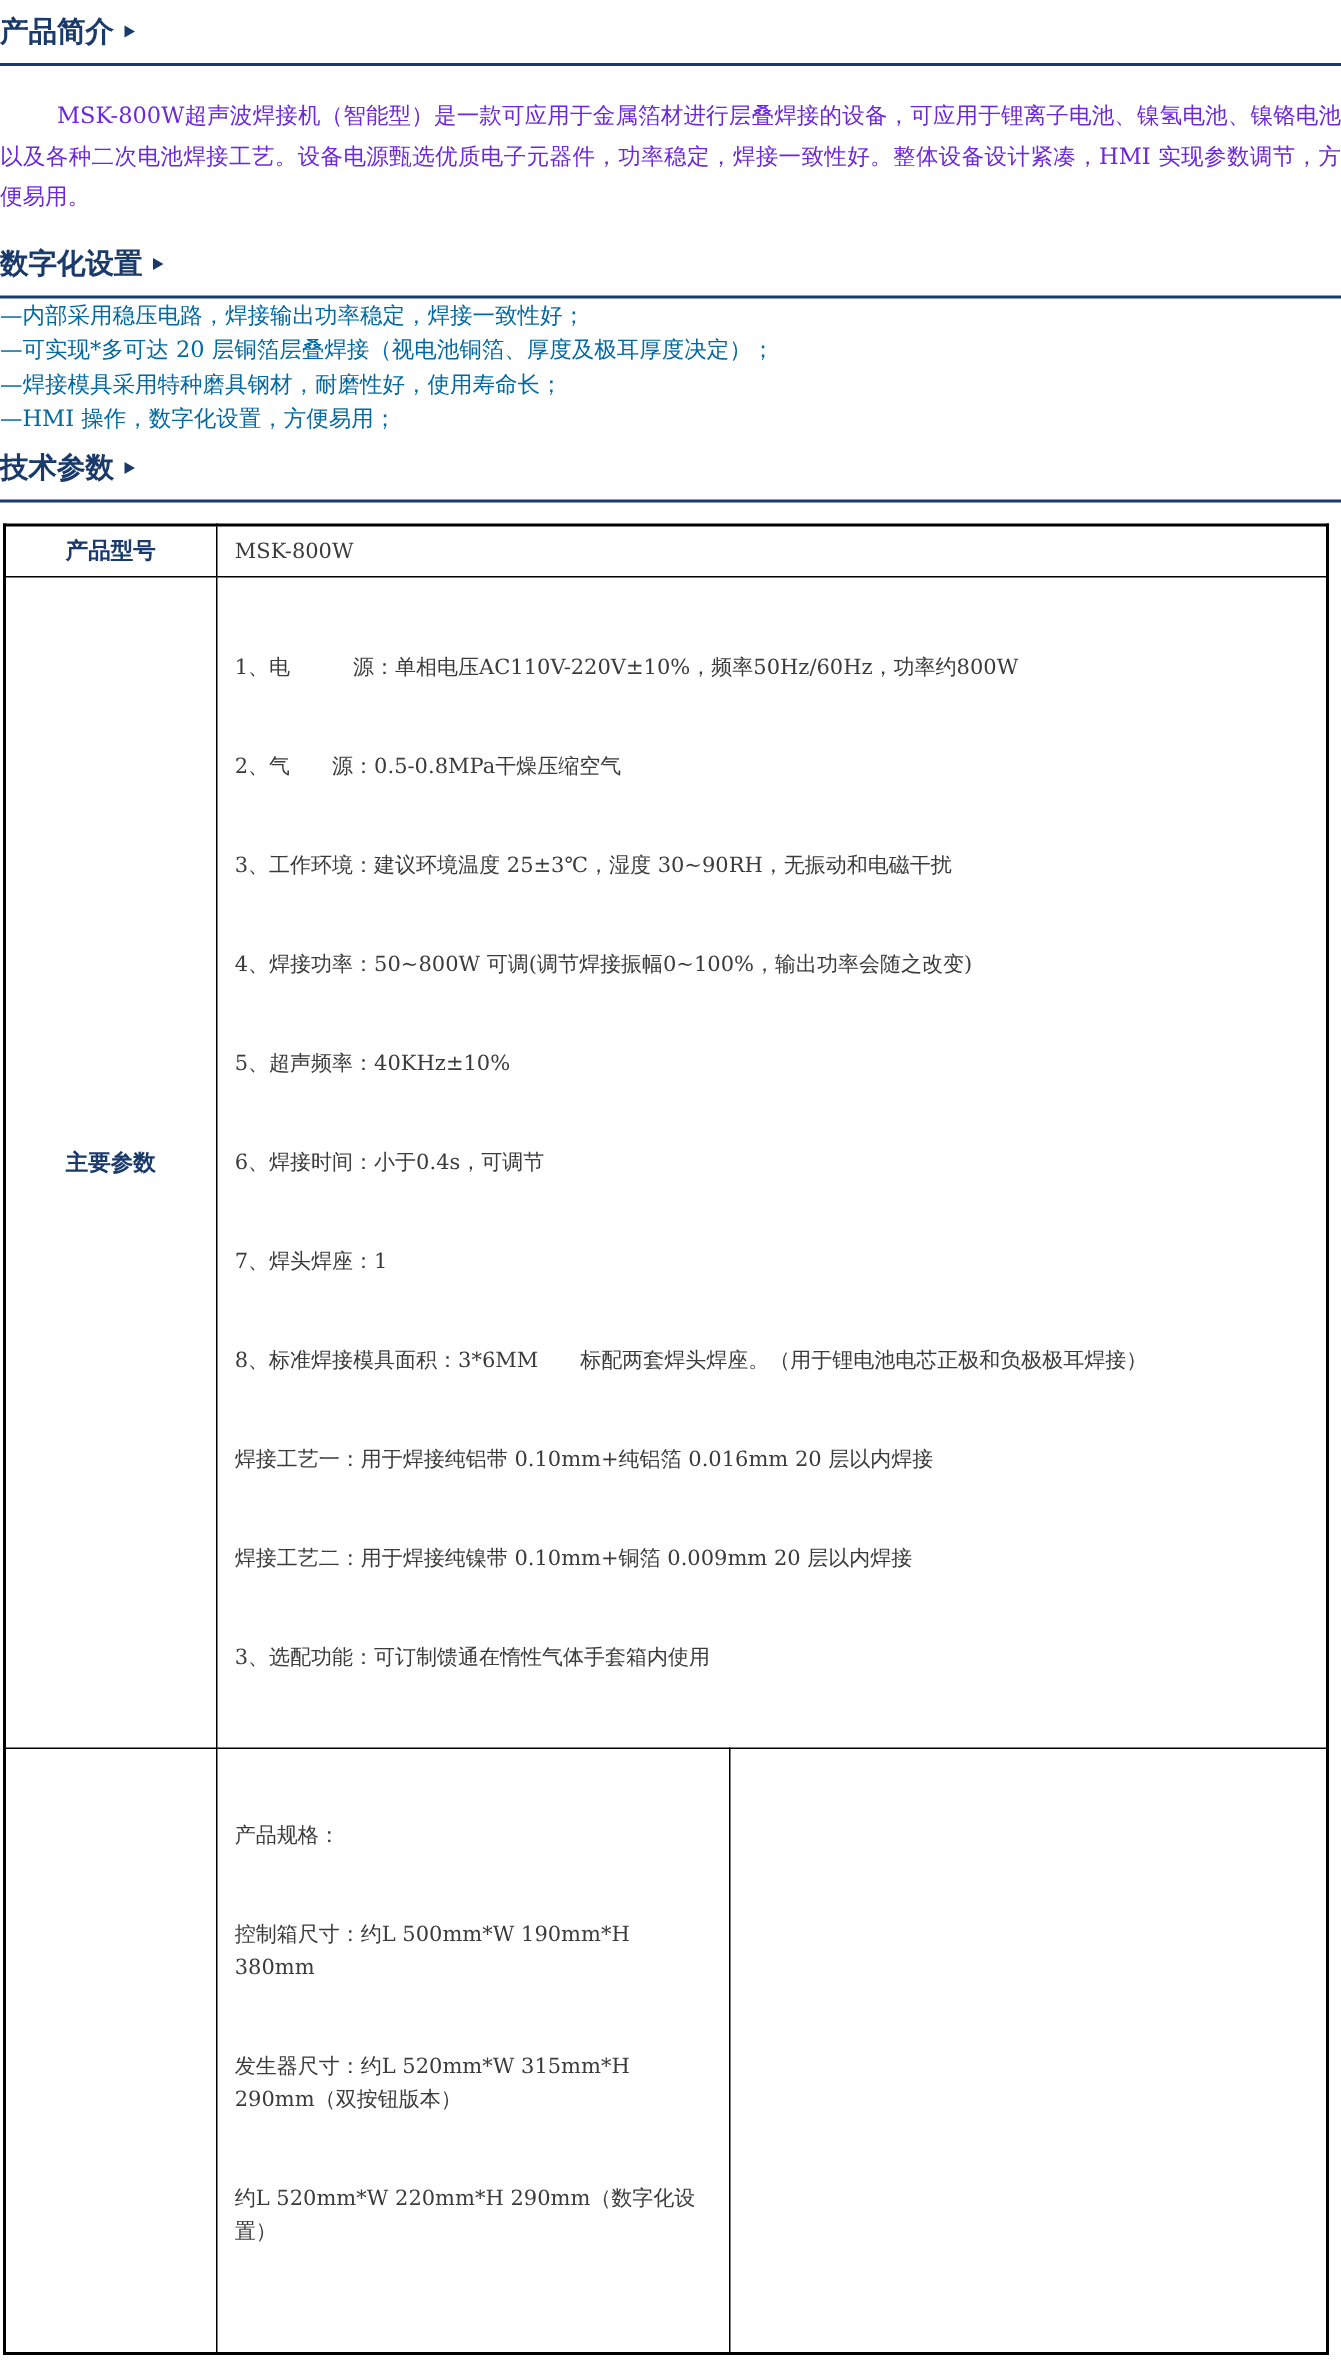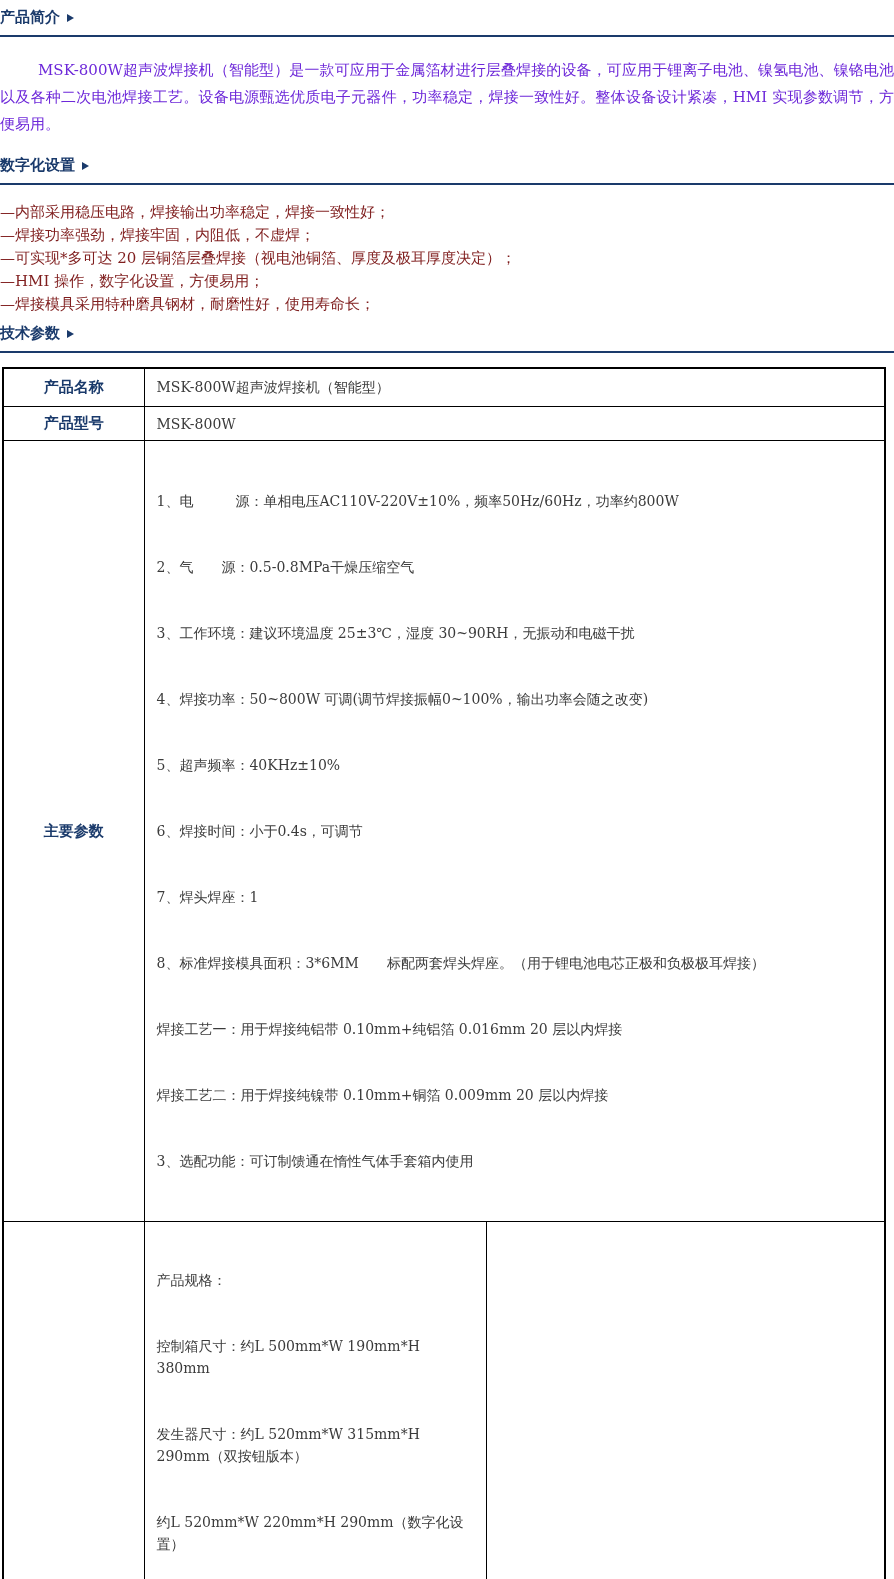--- a/index.html
+++ b/index.html
@@ -7,36 +7,36 @@
   body {
     width:894px; height:1579px; overflow:hidden;
     font-family:"DejaVu Sans","Liberation Sans",sans-serif;
     color:#333;
   }
   
   .blue-header{
     display:flex; align-items:center;
     padding:8px 0 8px 0;
     border-bottom:2px solid #1a3a6b;
-    color:#1a3a6b; font-weight:bold; font-size:15px;
+    color:#1a3a6b; font-weight:bold; font-size:19px;
   }
   .tri{
     display:inline-block; width:0; height:0; margin-left:7px;
     border-left:7px solid #1a3a6b;
     border-top:4.5px solid transparent;
     border-bottom:4.5px solid transparent;
   }
   
   .cnbody{ font-family:"DejaVu Serif","Liberation Serif",serif; }
   .intro{
     margin:20px 0 10px 0;
     font-size:15px; line-height:27px; text-indent:38px;
     text-align:justify; color:#6d28d9;
   }
-  .features{ margin-top:16px; font-size:15px; line-height:23px; color:#7f1d1d; }
+  .features{ margin-top:0; font-size:15px; line-height:23px; color:#0369a1; }
   
   table.specs{
     width:884px; margin:14px 8px 0 2px;
     border-collapse:collapse; border:2px solid #000;
     table-layout:fixed;
     font-size:14px; color:#3b3b3b;
     font-family:"DejaVu Serif","Liberation Serif",serif;
   }
   table.specs td{ border:1px solid #000; vertical-align:middle; }
   td.th{ text-align:center; color:#1a3a6b; font-weight:bold; font-size:15px;
@@ -54,41 +54,36 @@
   <span class="tri"></span>
 </div>
 <p class="intro cnbody">MSK-800W超声波焊接机（智能型）是一款可应用于金属箔材进行层叠焊接的设备，可应用于锂离子电池、镍氢电池、镍铬电池以及各种二次电池焊接工艺。设备电源甄选优质电子元器件，功率稳定，焊接一致性好。整体设备设计紧凑，HMI 实现参数调节，方便易用。</p>
 
 <div class="blue-header">
   <span>数字化设置</span>
   <span class="tri"></span>
 </div>
 <div class="features cnbody">
   <div>—内部采用稳压电路，焊接输出功率稳定，焊接一致性好；</div>
-  <div>—焊接功率强劲，焊接牢固，内阻低，不虚焊；</div>
   <div>—可实现*多可达 20 层铜箔层叠焊接（视电池铜箔、厚度及极耳厚度决定）；</div>
+  <div>—焊接模具采用特种磨具钢材，耐磨性好，使用寿命长；</div>
   <div>—HMI 操作，数字化设置，方便易用；</div>
-  <div>—焊接模具采用特种磨具钢材，耐磨性好，使用寿命长；</div>
 </div>
 
 <div class="blue-header">
   <span>技术参数</span>
   <span class="tri"></span>
 </div>
 <table class="specs">
   <colgroup>
       <col style="width:141px">
       <col style="width:342px">
       <col>
     </colgroup>
   <tbody>
-      <tr class="r1">
-    <td class="th">产品名称</td>
-    <td colspan="2">MSK-800W超声波焊接机（智能型）</td>
-  </tr>
   <tr class="r2">
     <td class="th">产品型号</td>
     <td colspan="2">MSK-800W</td>
   </tr>
   <tr>
     <td class="th">主要参数</td>
     <td colspan="2" class="cell-lines">
       <div>1、电　　　源：单相电压AC110V-220V±10%，频率50Hz/60Hz，功率约800W</div>
       <div>2、气　　源：0.5-0.8MPa干燥压缩空气</div>
       <div>3、工作环境：建议环境温度 25±3℃，湿度 30~90RH，无振动和电磁干扰</div>

